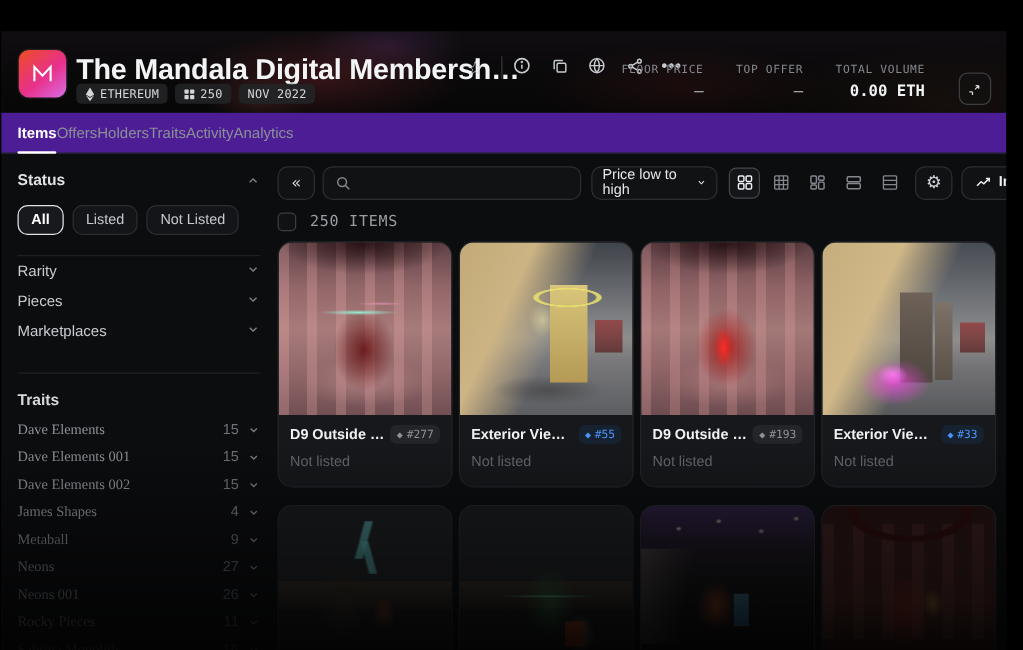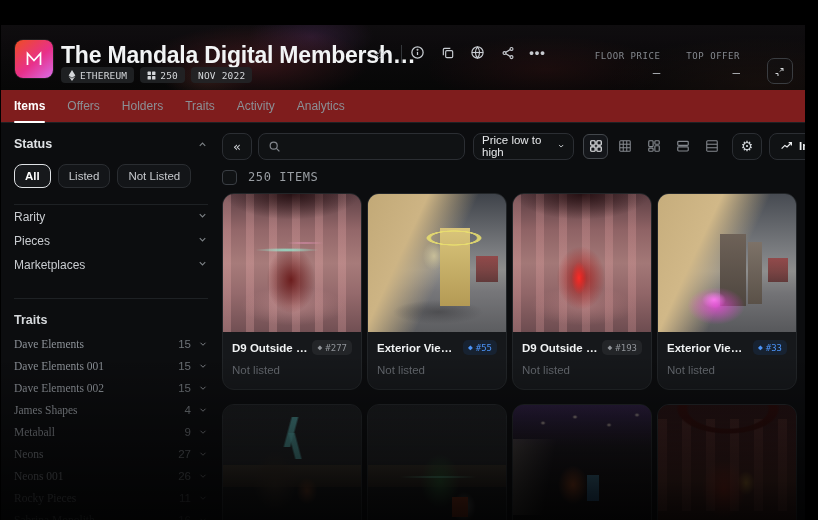--- a/index.html
+++ b/index.html
@@ -34,21 +34,21 @@
     background:rgba(34,36,39,.85);color:#d4d7da;font-size:9.5px;letter-spacing:.02em;}
   .stats{position:absolute;right:65px;top:26px;display:flex;gap:26px;}
   .stat{display:flex;flex-direction:column;align-items:flex-end;gap:4px;}
   .stat .lbl{font-size:9px;color:#85898f;letter-spacing:.06em;}
   .stat .val{font-size:12.5px;color:#f1f3f4;font-weight:700;}
   .stat .val.dash{color:#b9bdc2;font-weight:400;}
   .expand-btn{position:absolute;right:12px;top:33px;width:26px;height:26px;border:1px solid #3a3d41;border-radius:7px;
     display:flex;align-items:center;justify-content:center;color:#d6d9dc;cursor:pointer;background:rgba(20,20,22,.35);}
 
   
-  .tabs{height:33px;display:flex;align-items:stretch;gap:22px;padding:0 13px;border-bottom:1px solid #1e2124;background:#7f1d1d;}
+  .tabs{height:33px;display:flex;align-items:stretch;padding:0 13px;border-bottom:1px solid #1e2124;background:#4c1d95;}
   .tab{display:flex;align-items:center;font-size:12px;color:#8b9096;cursor:pointer;position:relative;font-weight:500;}
   .tab.active{color:#fff;font-weight:700;}
   .tab.active::after{content:"";position:absolute;left:0;right:0;bottom:-1px;height:2px;background:#fff;border-radius:1px;}
 
   
   .content{display:flex;height:397px;}
   .sidebar{width:221px;flex:none;padding:14px 14px 0 13px;}
   .side-head{display:flex;align-items:center;justify-content:space-between;color:#dfe2e5;font-size:12.5px;font-weight:600;cursor:pointer;}
   .status-opts{display:flex;gap:7px;margin-top:13px;}
   .opt{height:24px;padding:0 10px;border-radius:8px;border:1px solid #2a2d31;background:#131518;
@@ -242,20 +242,24 @@
       </div>
       <div class="stats mono">
         <div class="stat">
           <span class="lbl">FLOOR PRICE</span>
           <span class="val dash">—</span>
         </div>
         <div class="stat">
           <span class="lbl">TOP OFFER</span>
           <span class="val dash">—</span>
         </div>
+        <div class="stat">
+          <span class="lbl">TOTAL VOLUME</span>
+          <span class="val">0.00 ETH</span>
+        </div>
       </div>
       <div class="expand-btn">
         <svg width="12" height="12" viewBox="0 0 24 24" fill="none" stroke="currentColor" stroke-width="2">
             <path d="M14 10 L20 4 M20 4 h-5 M20 4 v5 M10 14 v5 M10 14 h-5" transform="translate(-2 3)"></path>
           </svg>
       </div>
     </div>
   </div>
 
   <div class="tabs">

